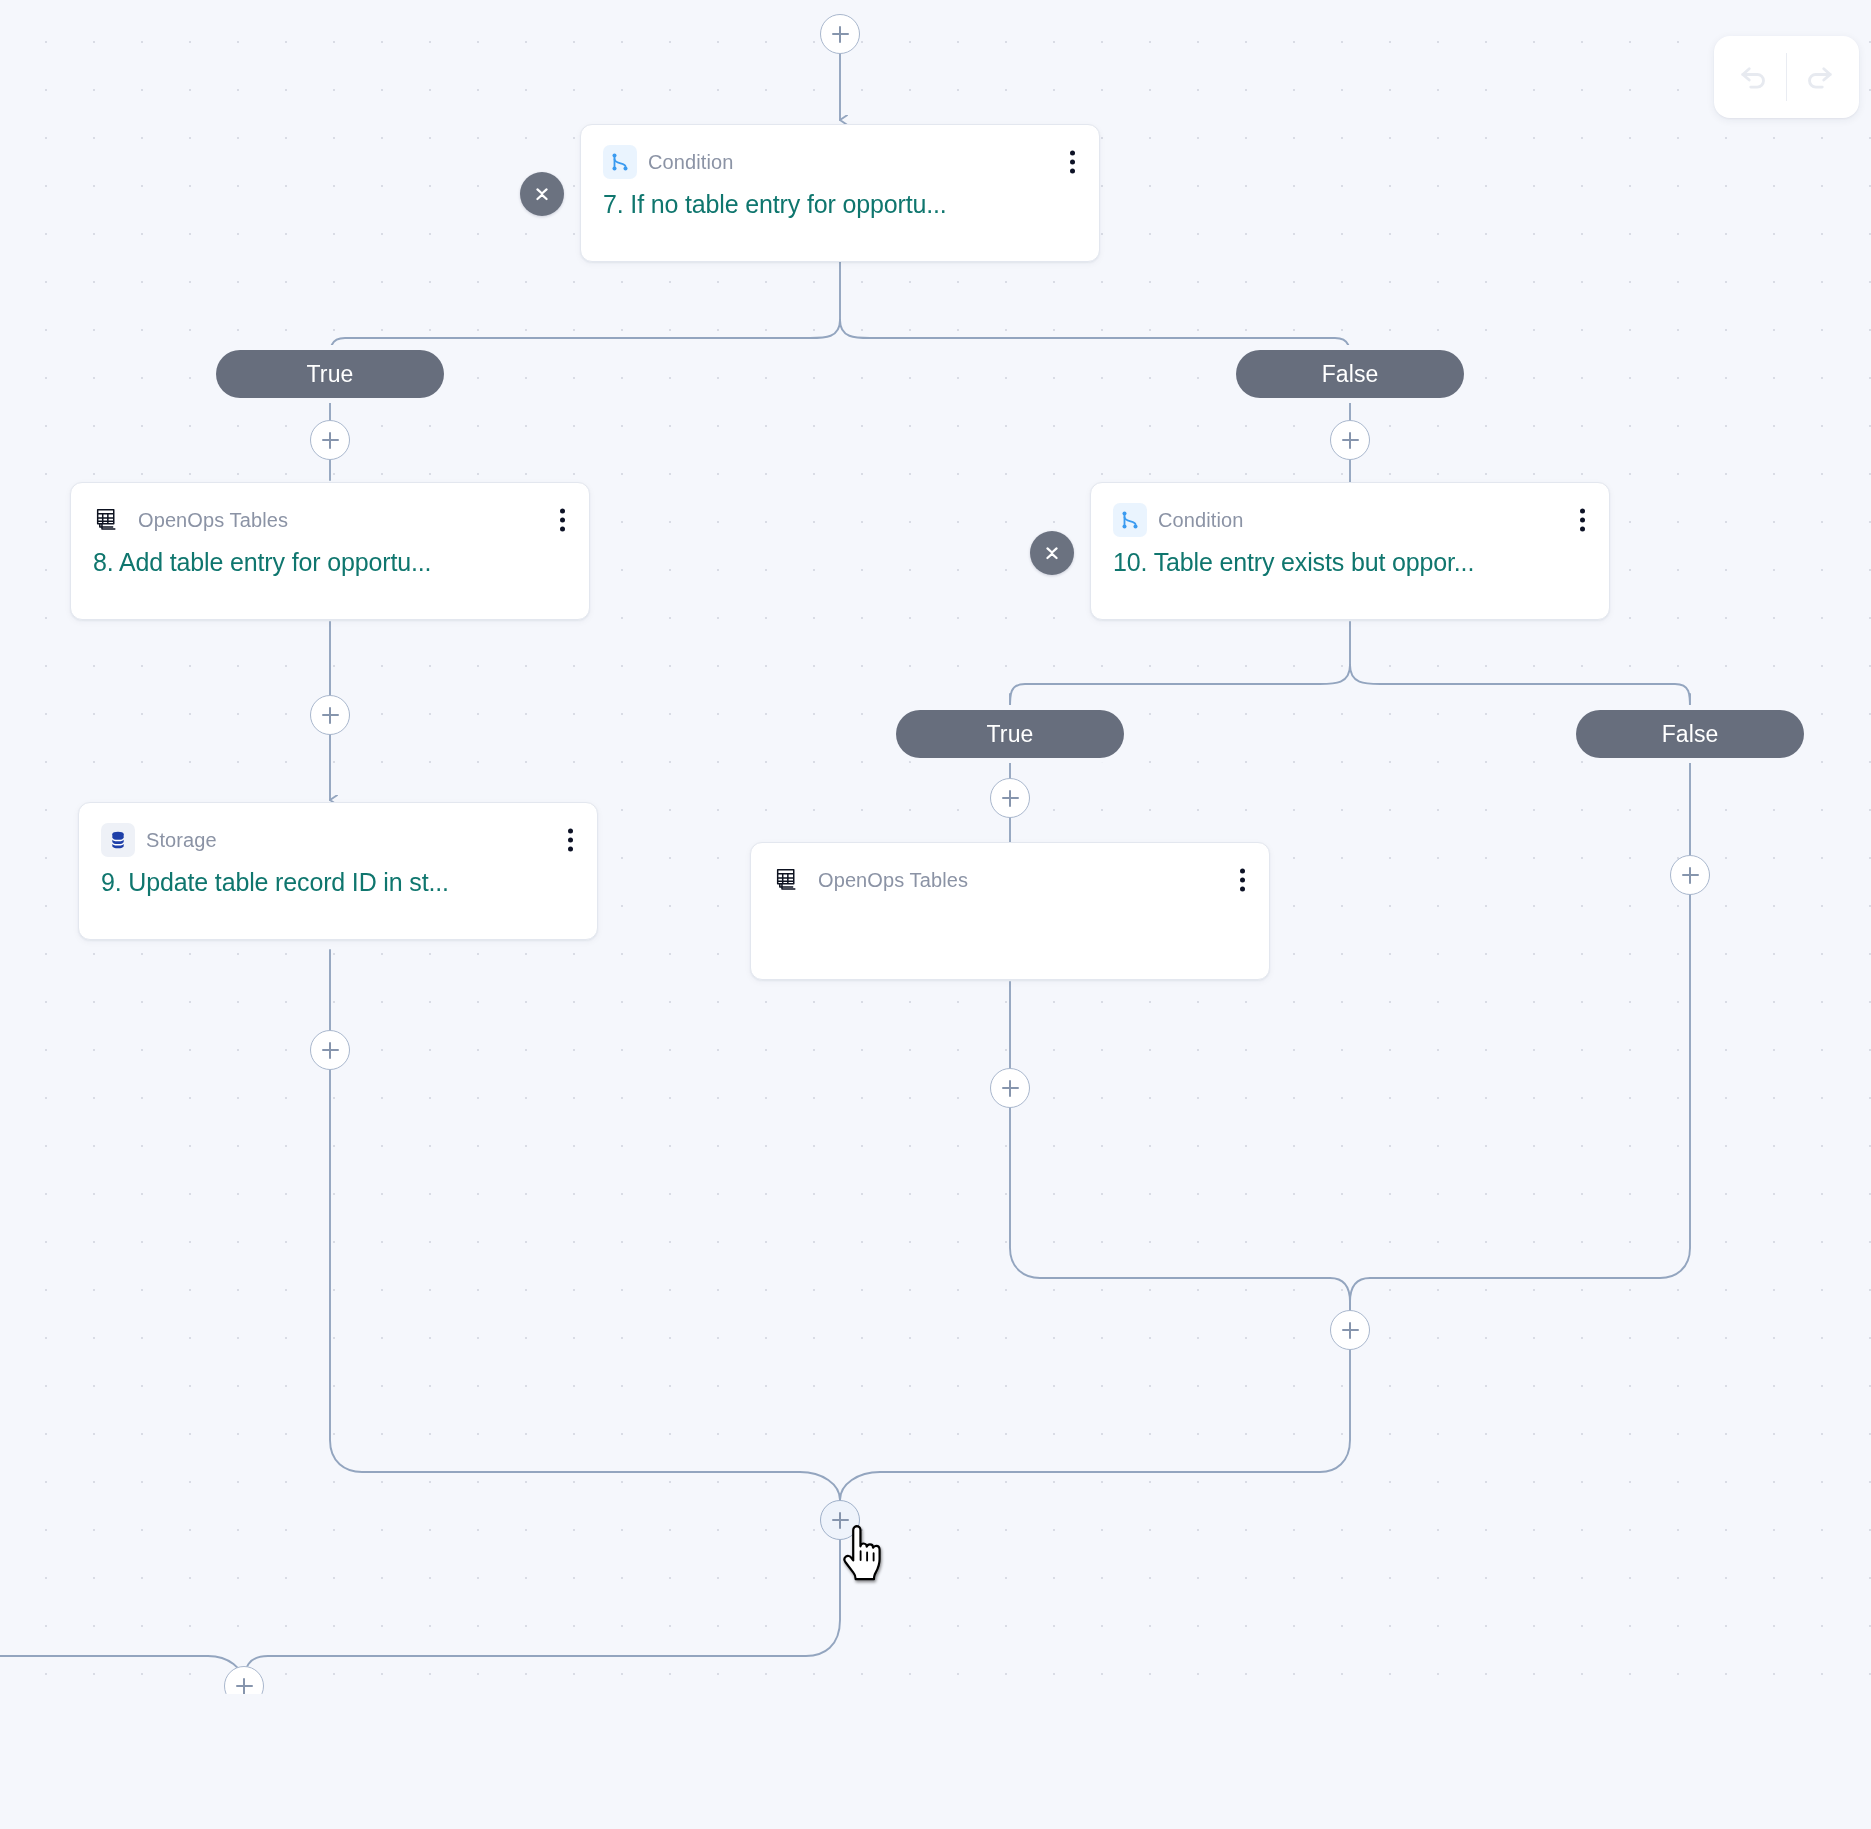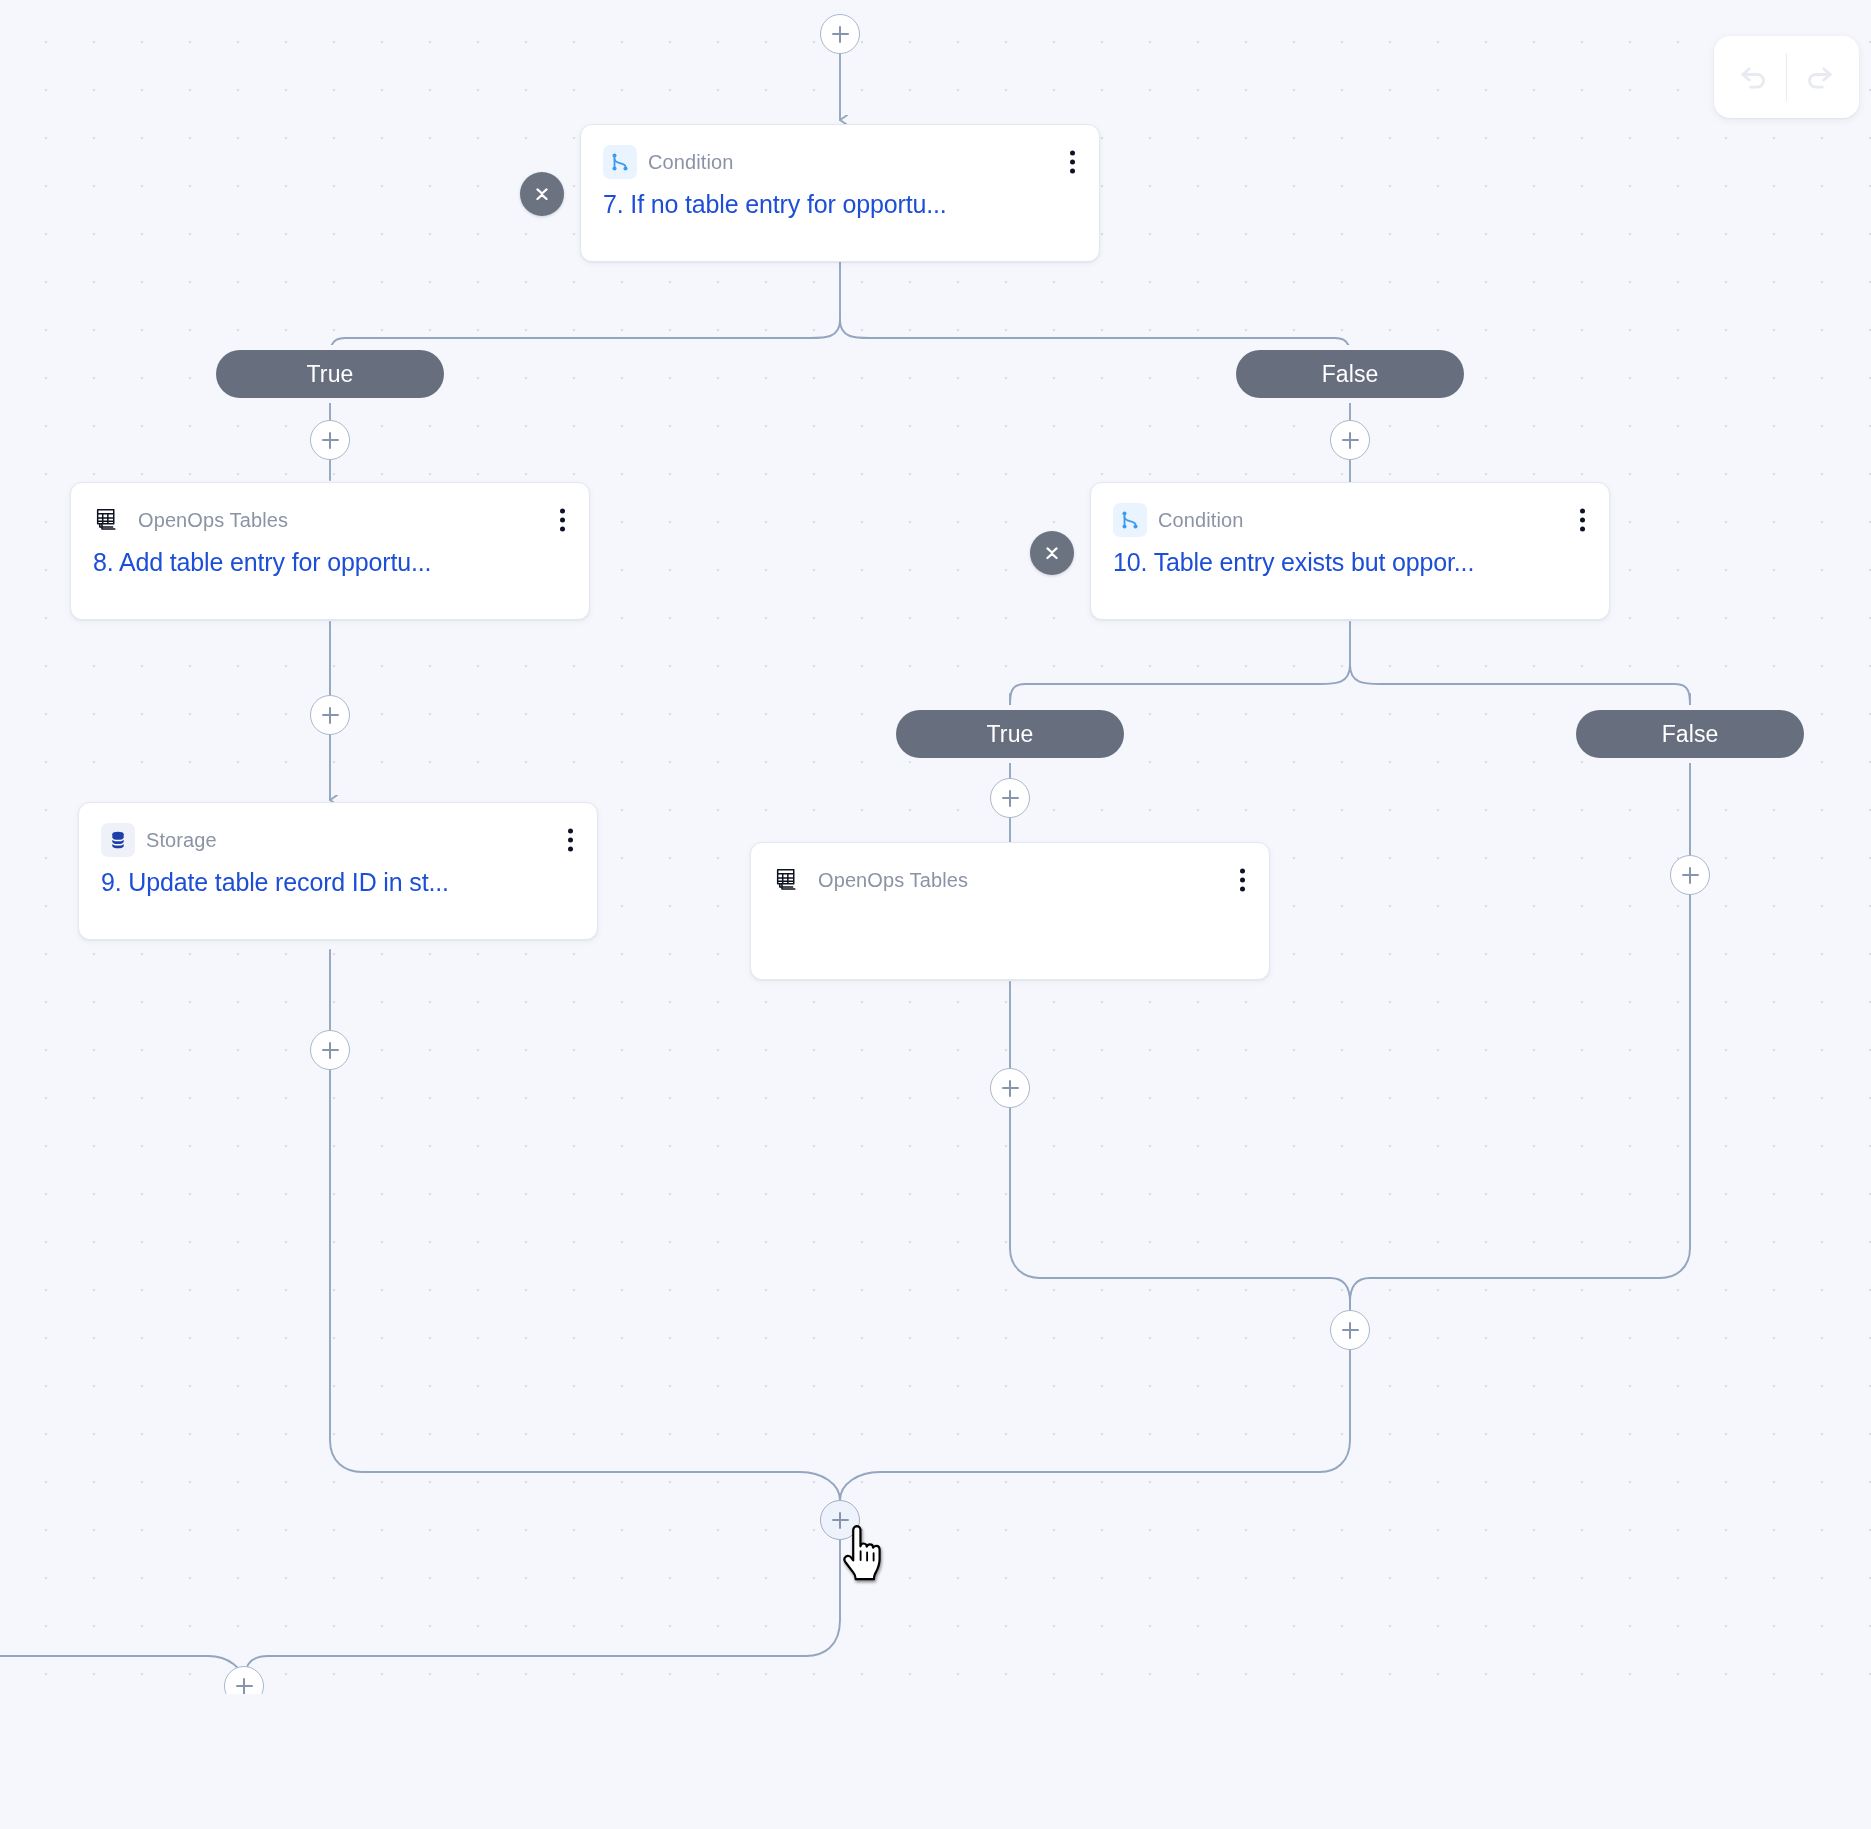--- a/index.html
+++ b/index.html
@@ -74,21 +74,21 @@
   }
   .node-menu i {
     display: block;
     width: 5px; height: 5px;
     border-radius: 50%;
     background: #0d1226;
   }
   .node-title {
     margin-top: 11px;
     font-size: 25px;
-    color: #1d4ed8;
+    color: #0f766e;
     letter-spacing: -.15px;
     white-space: nowrap;
     overflow: hidden;
   }
 
   
   .collapse-btn {
     position: absolute;
     width: 44px; height: 44px;
     border-radius: 50%;

